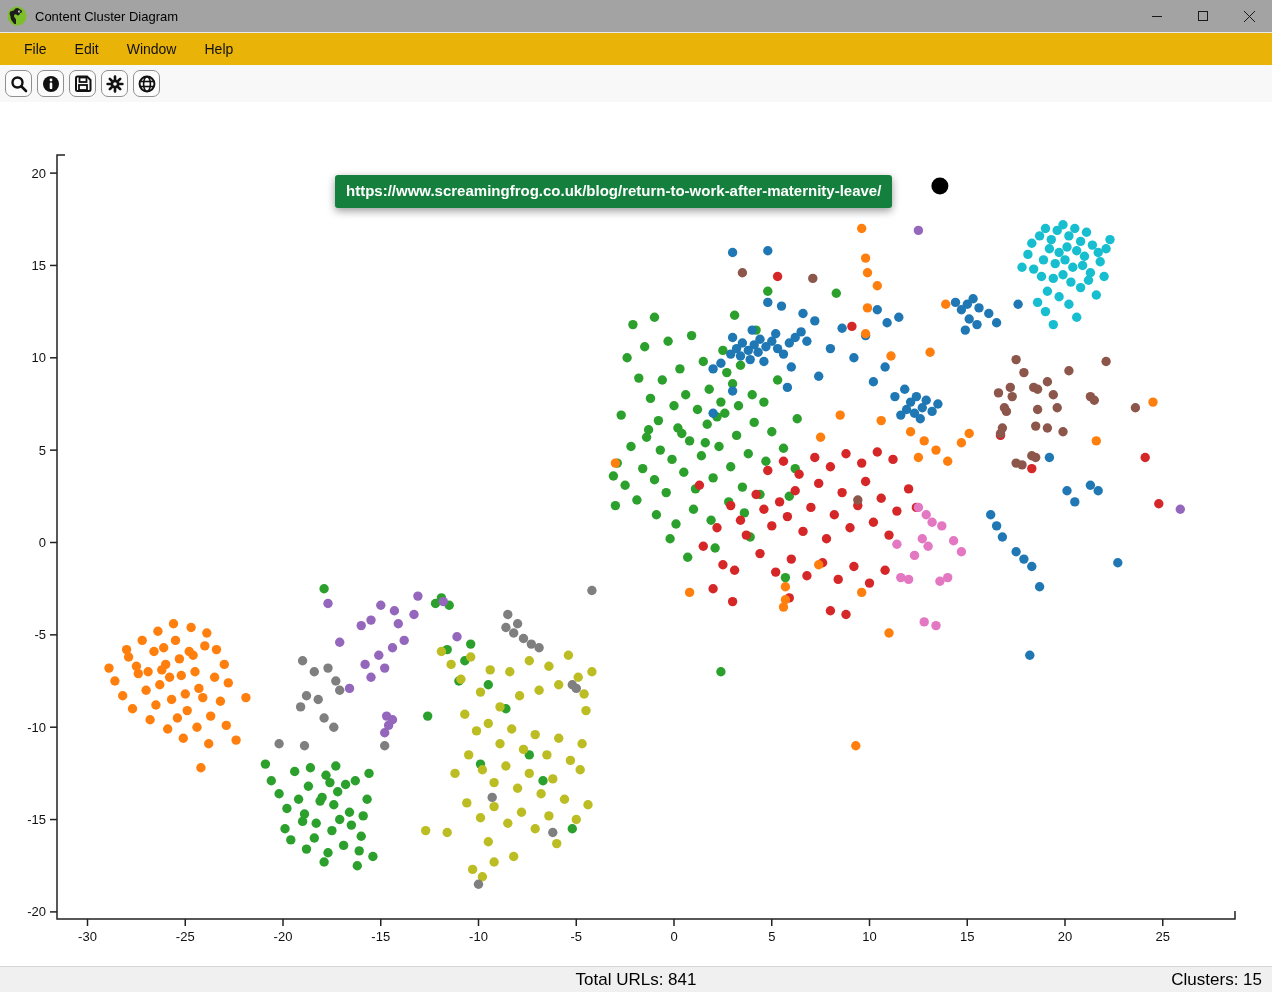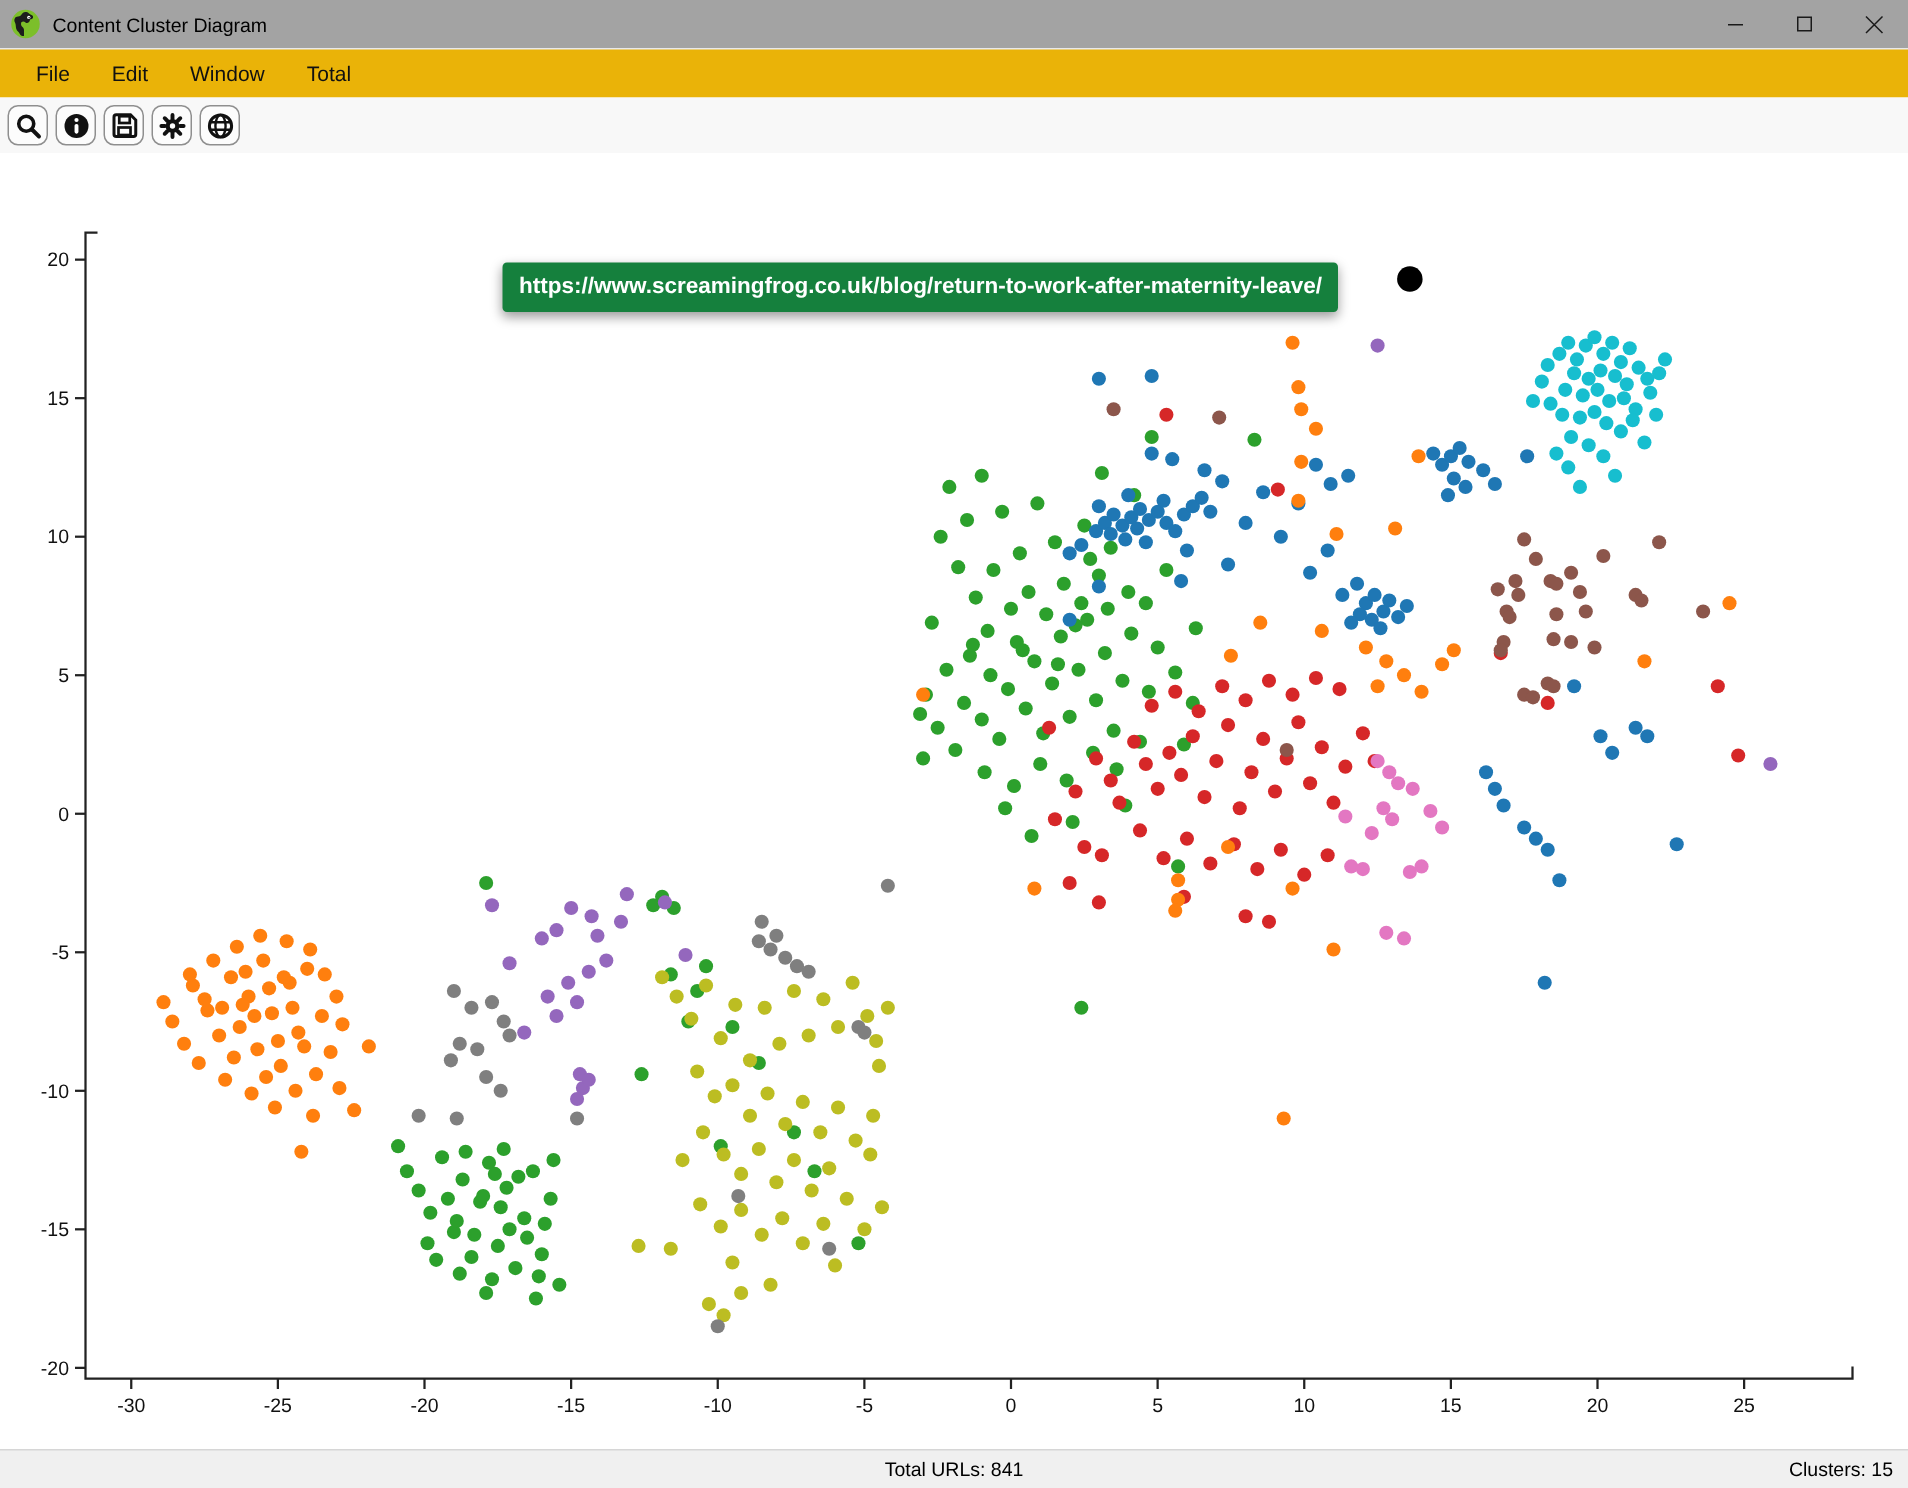--- a/index.html
+++ b/index.html
@@ -18,21 +18,21 @@
     display:flex;align-items:center;justify-content:center;padding:0;}
   .plot-area{position:relative;width:1272px;height:864px;background:#ffffff;margin-left:10px;}
   #plot-svg{position:absolute;left:0;top:0;}
   .tooltip{position:absolute;left:325px;top:73px;background:#76b82a;color:#ffffff;
     border-radius:3px;padding:6px 11px 7px 11px;box-shadow:0 3px 8px rgba(0,0,0,0.4);
     font-size:15px;line-height:20px;white-space:nowrap;z-index:5;}
   .tooltip .cluster-row{display:flex;align-items:center;margin-top:2px;}
   .tooltip .swatch{width:12px;height:12px;background:#9467bd;border:1px solid #cdb9e8;
     display:inline-block;margin-right:6px;}
   .statusbar{height:26px;background:#f0f0f0;border-top:1px solid #d6d6d6;box-sizing:border-box;
-    position:relative;font-size:13px;color:#000;}
+    position:relative;font-size:17px;color:#000;}
   .status-center{position:absolute;left:0;right:0;text-align:center;line-height:25px;}
   .status-right{position:absolute;right:10px;line-height:25px;}
 </style>
 </head>
 <body>
 
 <div class="titlebar">
   <svg class="app-icon" viewBox="0 0 20 20">
     <circle cx="10" cy="10" r="9.5" fill="#7cbf2a"></circle>
     <path d="M10,2 C7,2 8,5 5,5 C3,5 2,7 3,9 C4,11 3,13 5,15 C7,17 6,18 9,18 L9,14 C9,12 7,12 7,10 C7,8 9,8 10,9 C11,10 13,9 13,7 C15,7 16,5 14,4 C12,3 12,2 10,2 Z" fill="#1c1c1c"></path>
@@ -56,21 +56,21 @@
           <path d="M1,1 L12,12 M12,1 L1,12" stroke="#1a1a1a" stroke-width="1"></path>
         </svg>
     </button>
   </div>
 </div>
 
 <div class="menubar">
   <span class="menu-item">File</span>
   <span class="menu-item">Edit</span>
   <span class="menu-item">Window</span>
-  <span class="menu-item">Total</span>
+  <span class="menu-item">Help</span>
 </div>
 
 <div class="toolbar">
   <button class="tool-btn">
     <svg width="18" height="18" viewBox="0 0 18 18">
       <circle cx="7.5" cy="7.5" r="5" fill="none" stroke="#111" stroke-width="2.4"></circle>
       <line x1="11.5" y1="11.5" x2="16" y2="16" stroke="#111" stroke-width="2.6" stroke-linecap="round"></line>
     </svg>
   </button>
   <button class="tool-btn">

